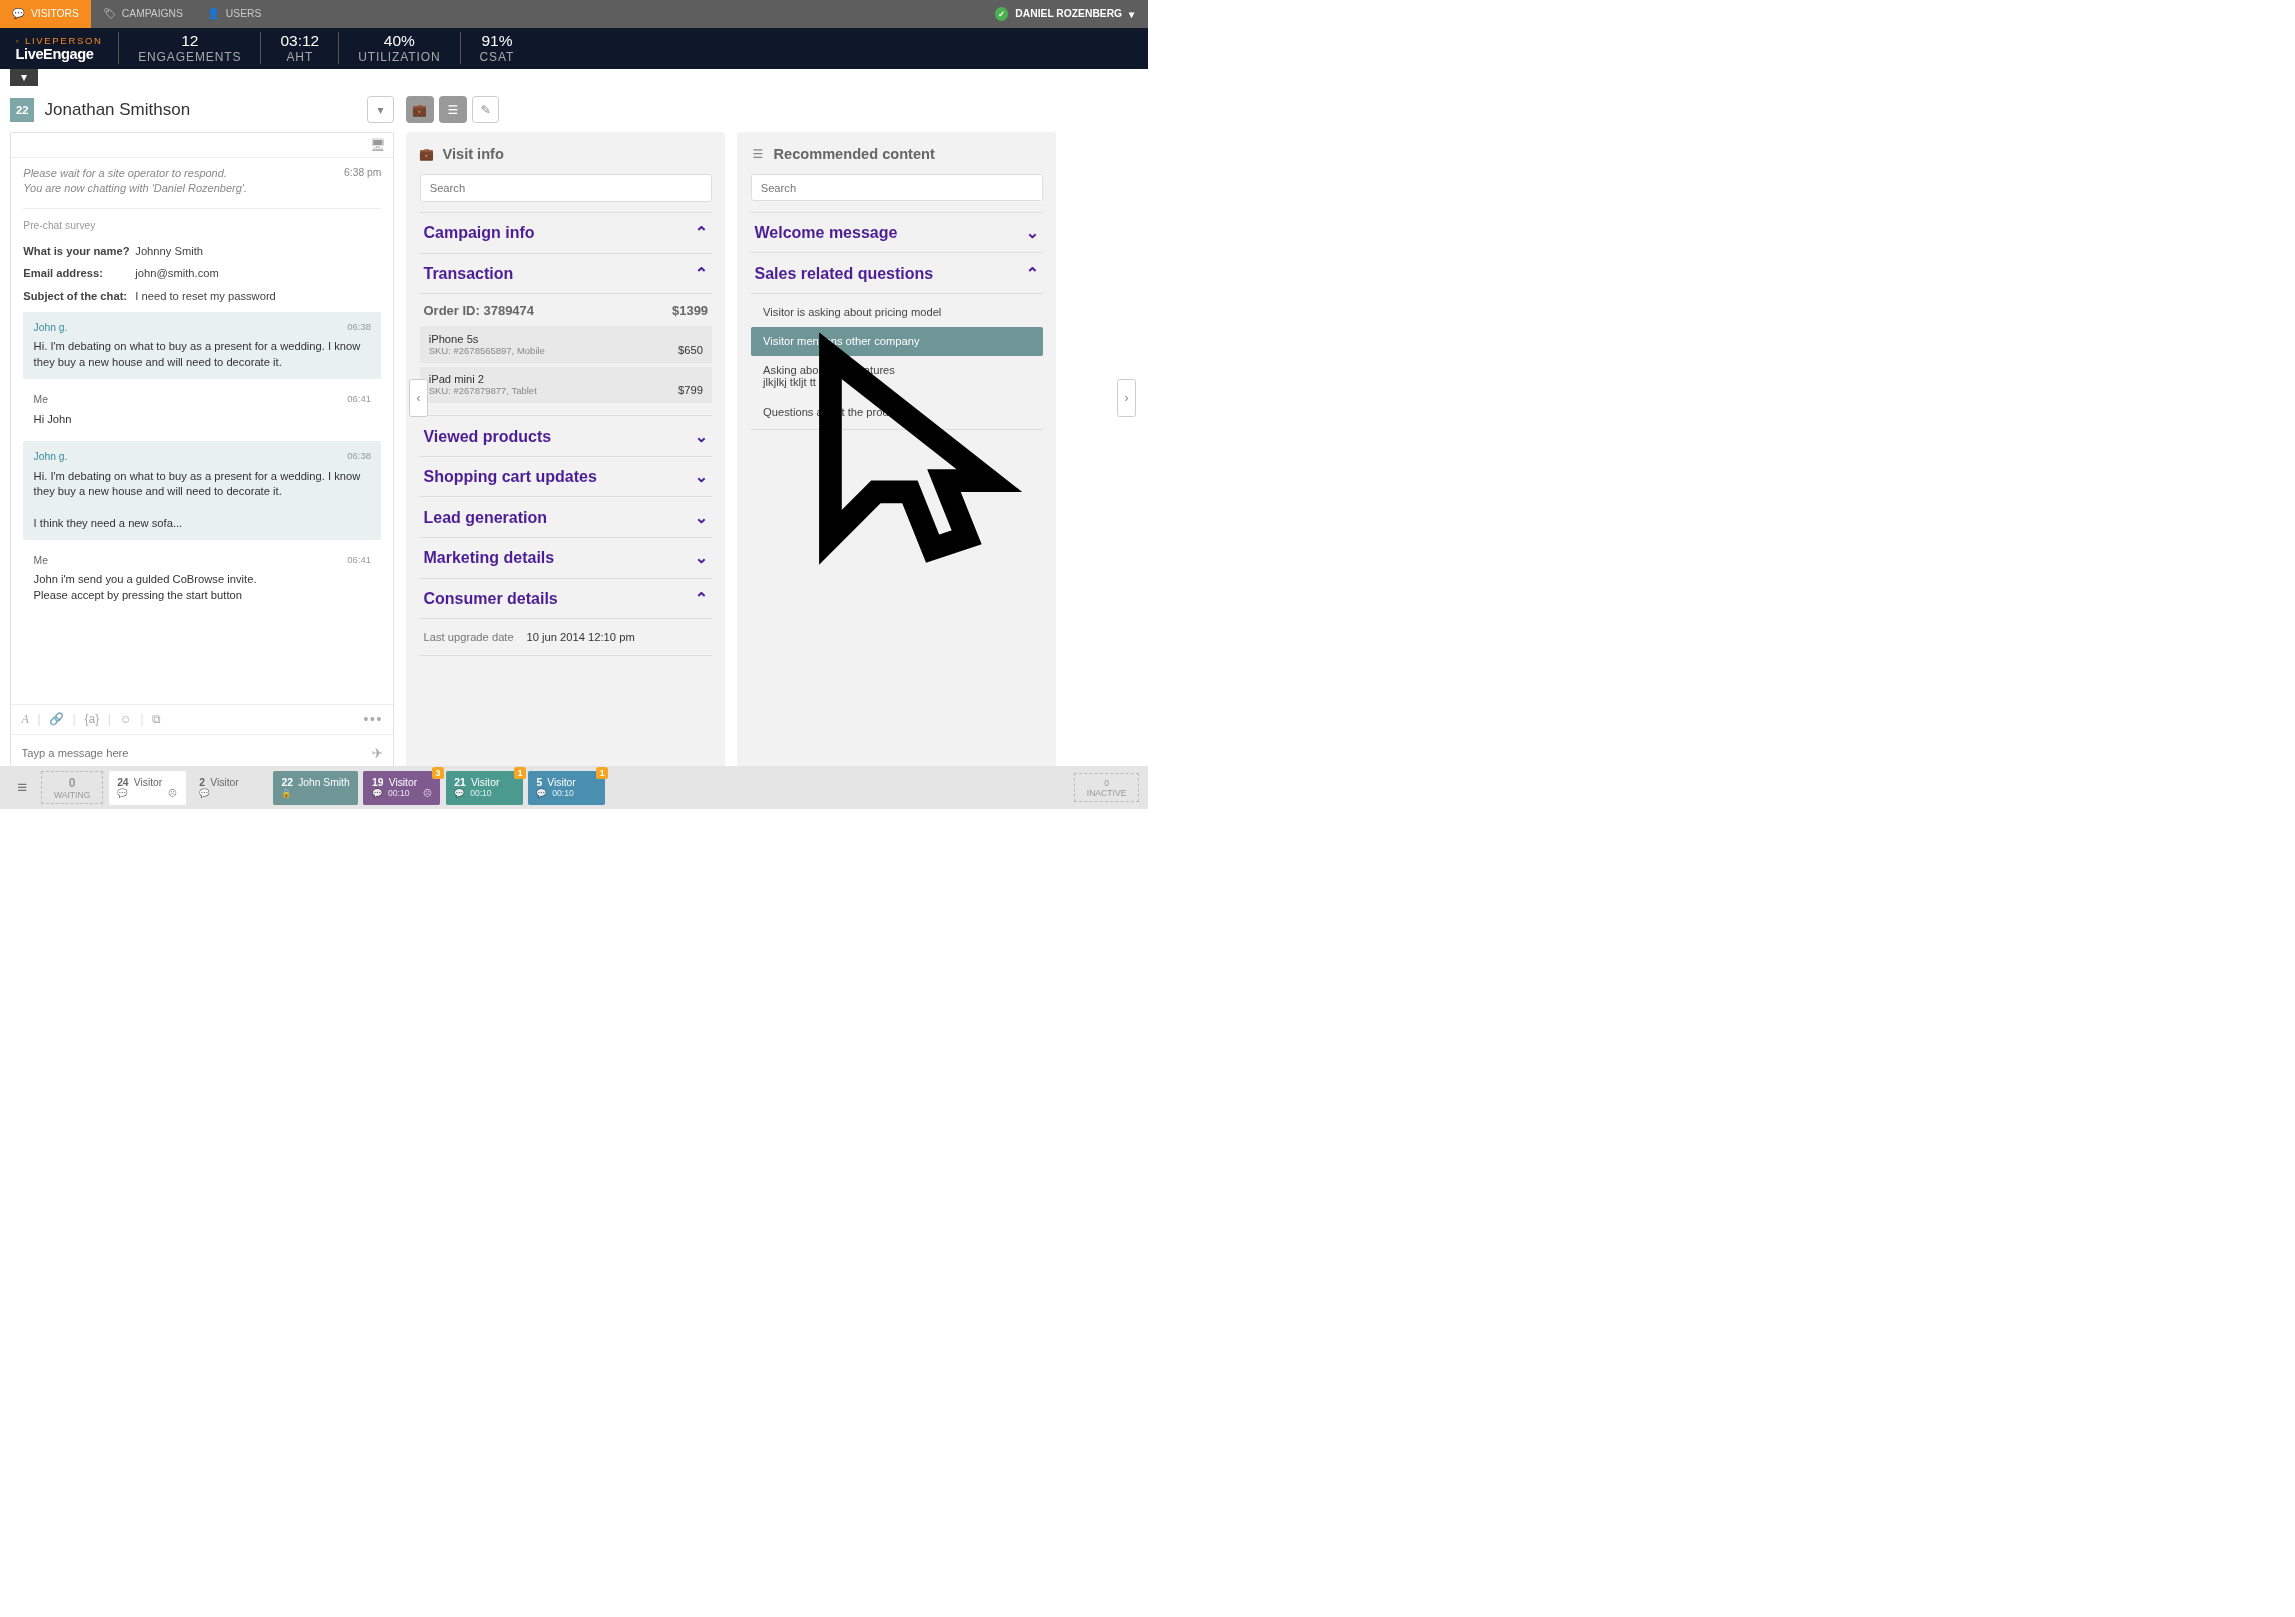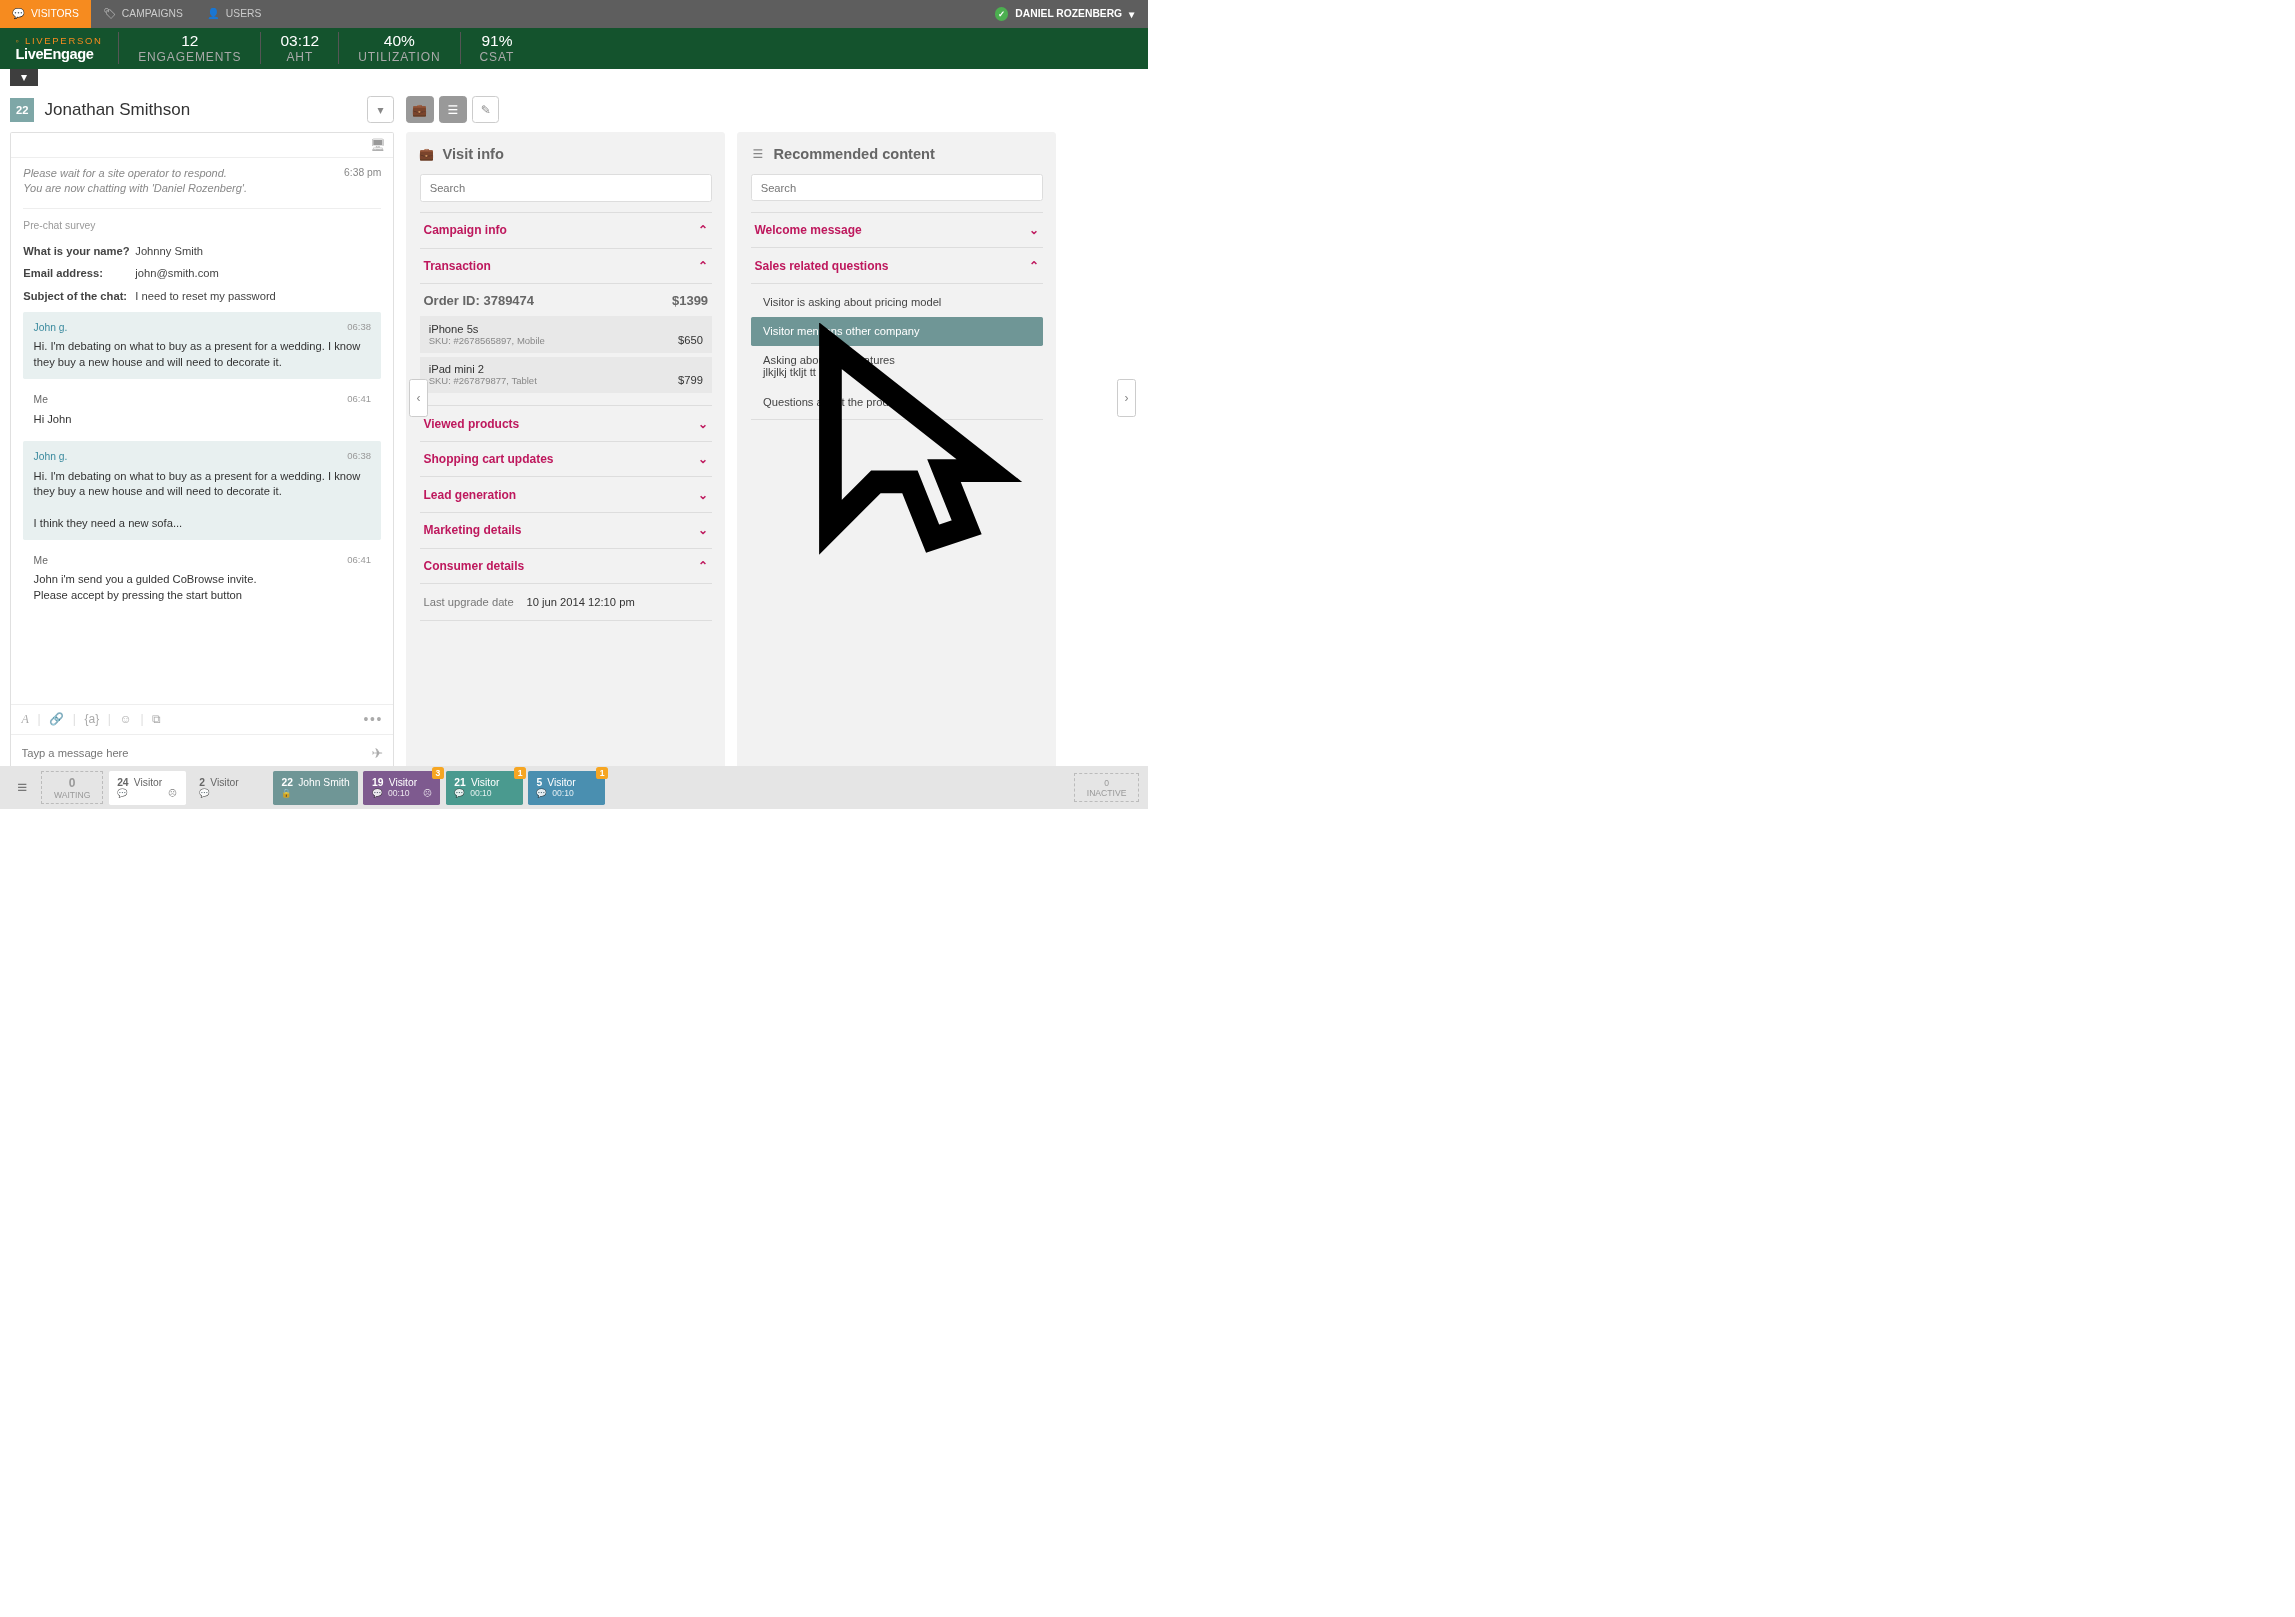--- a/index.html
+++ b/index.html
@@ -3,21 +3,21 @@
 <meta charset="utf-8">
 <style>
 *{box-sizing:border-box;margin:0;padding:0;font-family:-apple-system,BlinkMacSystemFont,"Segoe UI",Arial,sans-serif}
 body{background:#fff;color:#333;font-size:12px;width:1148px;height:809px;overflow:hidden;position:relative}
 .topnav{background:#5e5e5e;height:27.6px;display:flex;align-items:center;color:#fff}
 .topnav .tab{padding:0 12px;height:27.6px;display:flex;align-items:center;font-size:10.3px;font-weight:500;color:#ccc;cursor:pointer;gap:5.2px}
 .topnav .tab.active{background:#f68b1f;color:#fff}
 .topnav .spacer{flex:1}
 .user-chip{display:flex;align-items:center;gap:6.9px;padding:0 13.8px;font-size:10.3px;font-weight:600}
 .status-dot{width:13.8px;height:13.8px;border-radius:50%;background:#4caf50;display:flex;align-items:center;justify-content:center;color:#fff;font-size:8.6px}
-.metrics{background:#14532d;height:41px;display:flex;align-items:center;color:#fff}
+.metrics{background:#0f172a;height:41px;display:flex;align-items:center;color:#fff}
 .logo{padding:0 15.5px;font-size:9.5px;color:#f68b1f}
 .logo .brand{font-size:14.6px;font-weight:600;color:#fff;letter-spacing:-0.4px}
 .metric{padding:0 19px;text-align:center;border-left:0.9px solid #555}
 .metric .val{font-size:15.5px;font-weight:300}
 .metric .lab{font-size:12px;color:#aaa;letter-spacing:0.9px}
 .exp{background:#3e3e3e;width:27.6px;height:17px;display:flex;align-items:center;justify-content:center;color:#fff;cursor:pointer;margin-left:10.3px}
 .main{display:flex;padding:10.3px;gap:12px;height:calc(100% - 112px)}
 .col{display:flex;flex-direction:column}
 .col.chat{width:384px}
 .col.info{width:319px}
@@ -46,21 +46,21 @@
 .msg .time{float:right;color:#999;font-size:9.5px}
 .msg.visitor{background:#e8f0f0}
 .msg.me .from{color:#666}
 .msg .body{color:#333;line-height:1.4;margin-top:3.4px;clear:both}
 .compose-tools{padding:6.9px 10.3px;border-top:0.9px solid #eee;display:flex;align-items:center;gap:8.6px;color:#aaa}
 .compose-tools .dots{margin-left:auto;font-size:13.8px;letter-spacing:1.7px}
 .compose{padding:10.3px;border-top:0.9px solid #eee;display:flex;align-items:center}
 .compose input{flex:1;border:none;font-size:11.2px;color:#999;outline:none}
 .send-ic{color:#aaa;font-size:13.8px}
 .accordion{border-top:0.9px solid #ddd}
-.acc-head{padding:10.3px 3.4px;display:flex;align-items:center;justify-content:space-between;cursor:pointer;font-weight:600;color:#be185d;font-size:12px;border-bottom:0.9px solid #ddd}
+.acc-head{padding:10.3px 3.4px;display:flex;align-items:flex-end;justify-content:space-between;cursor:pointer;font-weight:600;color:#4c1d95;font-size:16px;border-bottom:0.9px solid #ddd}
 .acc-body{padding:6.9px 3.4px;border-bottom:0.9px solid #ddd}
 .kv{display:flex;padding:5.2px 0;font-size:11.2px}
 .kv .k{width:103px;color:#777}
 .kv .v{color:#333}
 .order-head{display:flex;justify-content:space-between;padding:8.6px 3.4px;font-size:13px;font-weight:600;color:#666}
 .line-item{background:#e8e8e8;padding:6.9px 8.6px;margin-bottom:3.4px;display:flex;justify-content:space-between;align-items:flex-end;font-size:11.2px}
 .line-item .sku{color:#888;font-size:9.5px}
 .rec-item{padding:8.6px 12px;font-size:11.2px;color:#444;cursor:pointer;border-radius:1.7px}
 .rec-item.sel{background:#6f9696;color:#fff;position:relative}
 .cursor-ic{position:absolute;right:19px;top:6.9px;font-size:19px;color:#000}

